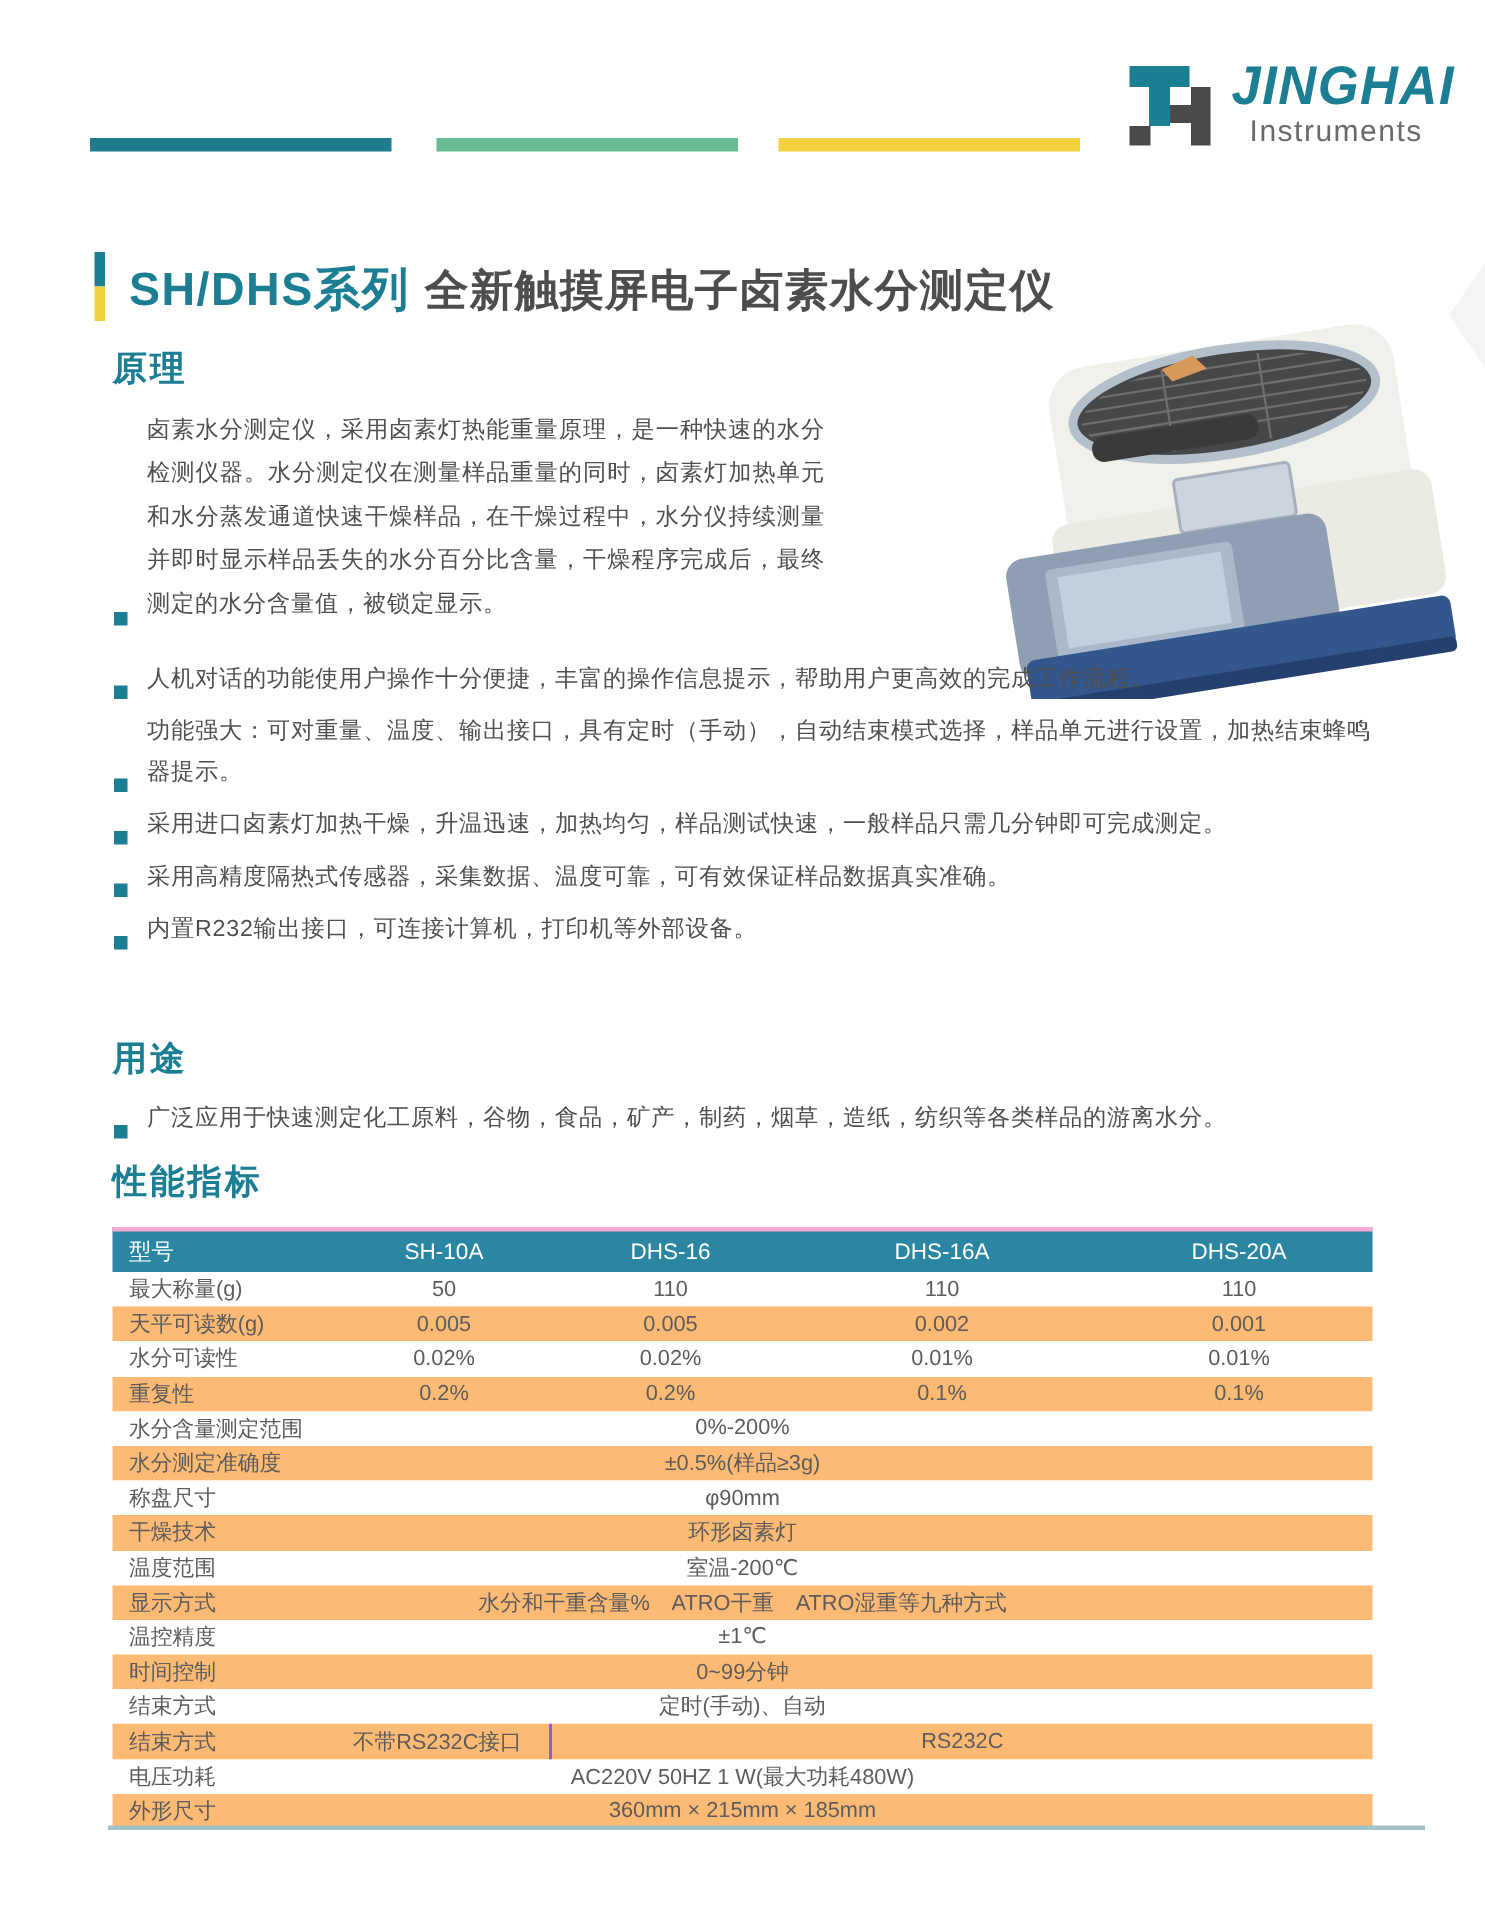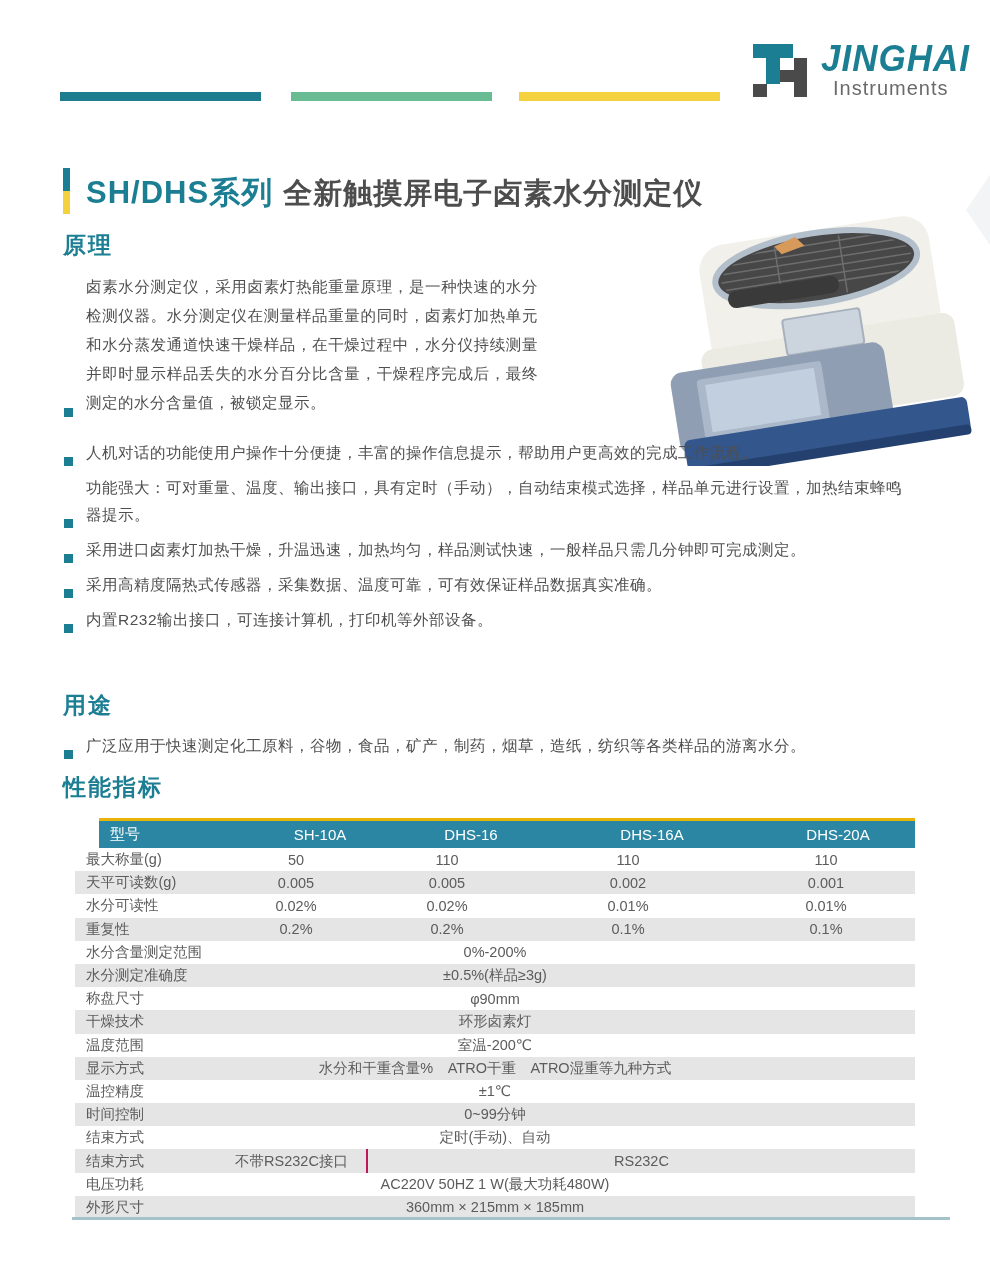--- a/index.html
+++ b/index.html
@@ -20,44 +20,44 @@
      border-top:70px solid transparent;border-bottom:70px solid transparent;border-right:48px solid #f2f4f5;}
   
   .title-row{position:absolute;left:63px;top:168px;display:flex;align-items:flex-end;}
   .accent{width:7px;height:46px;margin-right:16px;display:flex;flex-direction:column;}
   .accent .a-top{flex:1;background:#1b7e93;}
   .accent .a-bot{flex:1;background:#f4d13e;}
   .title-series{font-size:31px;font-weight:bold;color:#1b7e93;letter-spacing:1px;}
   .title-name{font-size:29px;font-weight:bold;color:#4d4d4d;margin-left:10px;letter-spacing:1px;}
   
   .section-heading{font-size:23px;font-weight:bold;color:#1b7e93;letter-spacing:2px;}
-  .sec{position:absolute;left:63px;}
+  .sec{position:absolute;left:75px;}
   .sec-principle{top:230px;width:540px;}
   .sec-features{top:428px;width:852px;}
   .sec-apps{top:690px;width:852px;}
   .sec-specs{top:772px;width:852px;}
   .bullet-list{margin-top:11px;}
   .bullet-item{display:flex;align-items:flex-end;margin-bottom:8px;}
   .sq{flex:none;width:9px;height:9px;background:#1b7e93;margin:9px 13px 0 1px;}
   .bi-text{font-size:15.5px;line-height:27px;color:#4f4f4f;letter-spacing:0.5px;}
   .sec-principle .bi-text{width:452px;line-height:29px;text-align:justify;}
   
   .spec-table{position:absolute;left:75px;top:818px;width:840px;}
   .thead{display:flex;align-items:center;height:27px;background:#2a86a2;color:#ffffff;
-         border-top:3px solid #eab308;font-size:15px;margin-left:24px;}
+         border-top:3px solid #f9a8d4;font-size:15px;}
   .trow{display:flex;align-items:center;height:23.2px;font-size:14.5px;color:#5c5c5c;background:#fff;}
-  .trow.alt{background:#e5e5e5;}
+  .trow.alt{background:#fdba74;}
   .tc{box-sizing:border-box;white-space:pre;}
   .c-label{width:142px;padding-left:11px;text-align:left;}
   .c-val{text-align:center;}
   .c1{width:158px;}.c2{width:144px;}.c3{width:218px;}.c4{flex:1;}
   .spanrow{position:relative;}
   .spanrow .c-label{position:absolute;left:0;top:0;height:100%;display:flex;align-items:center;}
   .c-span{width:100%;text-align:center;}
-  .c-split-left{width:151px;text-align:center;border-right:2px solid #be185d;height:100%;
+  .c-split-left{width:151px;text-align:center;border-right:2px solid #8b5cf6;height:100%;
                 display:flex;align-items:center;justify-content:center;}
   .c-split-right{flex:1;text-align:center;}
   .bottom-rule{position:absolute;left:72px;top:1217px;width:878px;height:3px;background:#a3c2ca;}
   
   .product{position:absolute;left:612px;top:210px;width:376px;height:256px;}
 </style>
 </head>
 <body>
 
 <div class="page">

